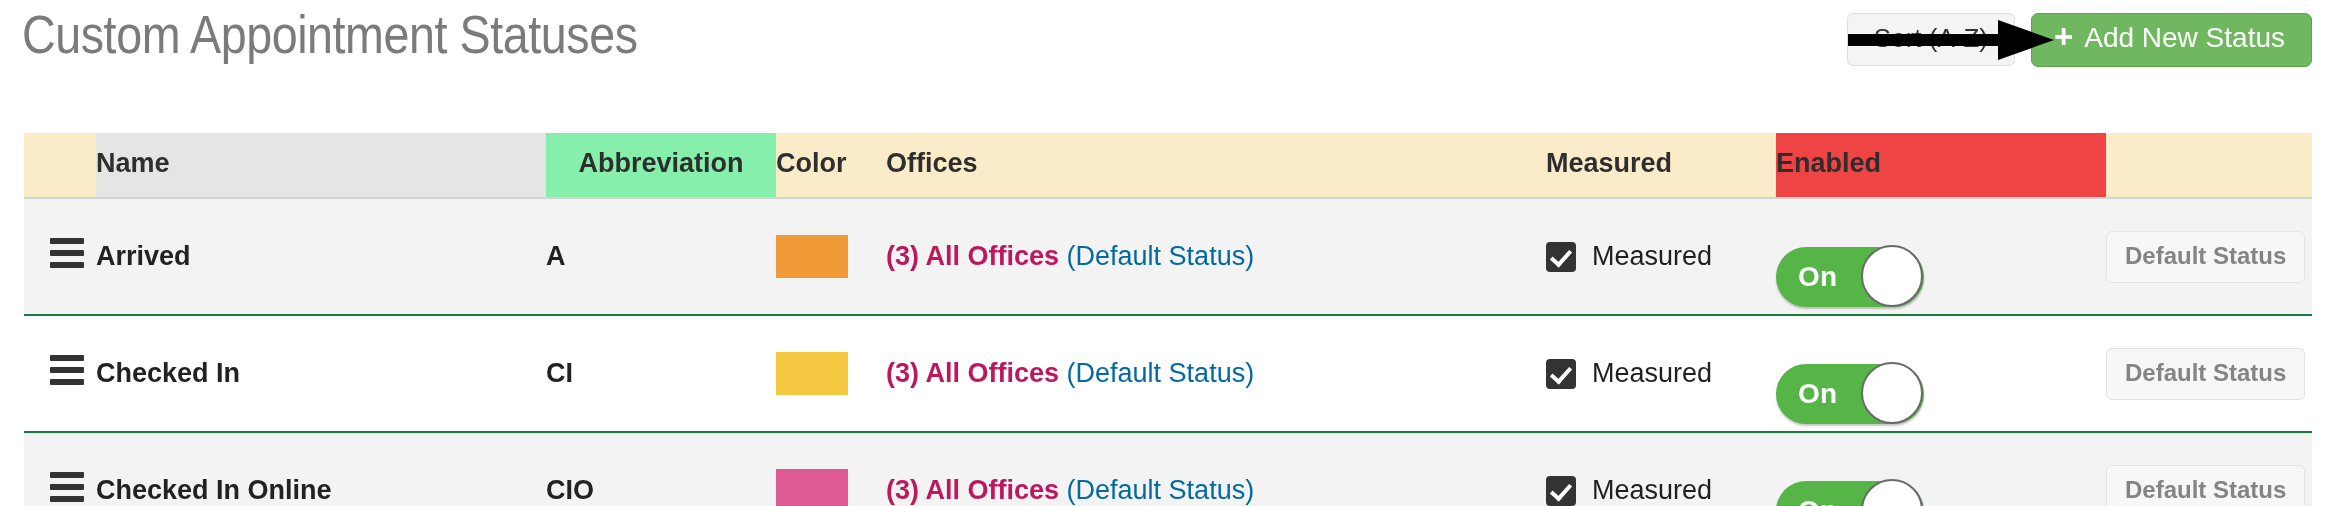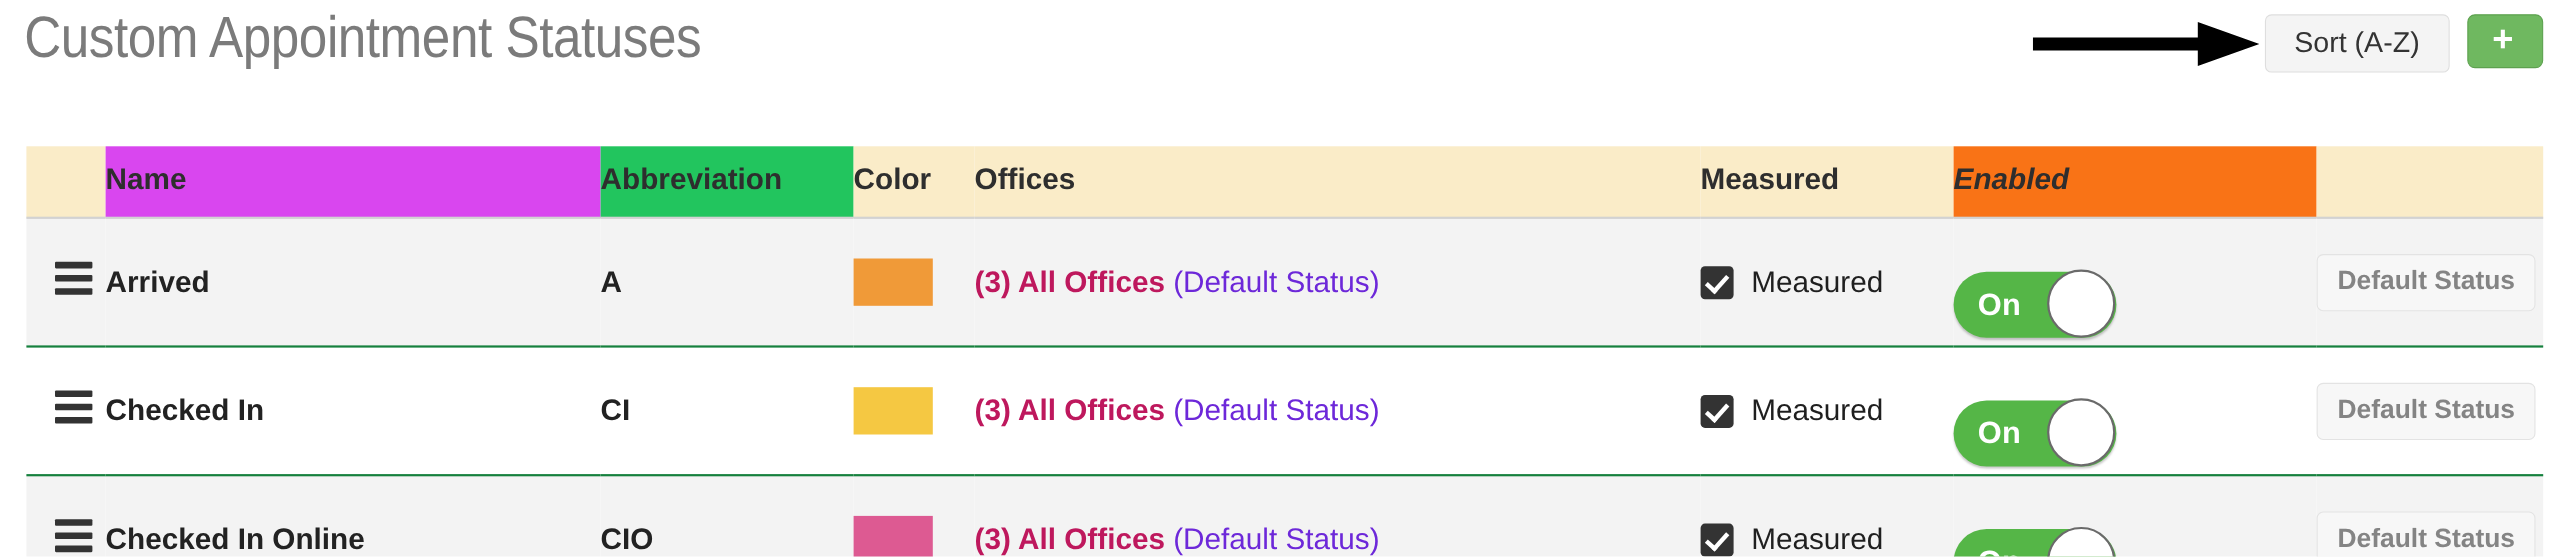--- a/index.html
+++ b/index.html
@@ -158,21 +158,21 @@
     display: block;
     width: 72px;
     height: 43px;
   }
   .offices-primary {
     font-weight: 700;
     color: #be185d;
   }
   .offices-note {
     font-weight: 400;
-    color: #6d28d9;
+    color: #0369a1;
   }
 
   
   .measured-wrap {
     display: flex;
     align-items: center;
     gap: 16px;
   }
   .checkbox-box {
     width: 30px;
@@ -247,20 +247,21 @@
 </head>
 <body>
 
 <div id="page-header">
   <div id="page-title">Custom Appointment Statuses</div>
 
   <div id="header-actions">
     <div id="sort-button">Sort (A-Z)</div>
     <div id="add-status-button" style="background: rgb(111, 184, 96);">
       <span class="plus-glyph">+</span>
+      <span>Add New Status</span>
     </div>
   </div>
 
   <svg id="annotation-arrow" viewBox="0 0 208 44">
     <path d="M0 16 L150 16 L150 2 L206 22 L150 42 L150 28 L0 28 Z" fill="#000000"></path>
   </svg>
 </div>
 
 <table id="status-table">
   <colgroup>
@@ -269,26 +270,26 @@
       <col class="c-abbrev">
       <col class="c-color">
     <col class="c-offices">
       <col class="c-measured">
       <col class="c-enabled">
       <col class="c-default">
   </colgroup>
   <thead>
     <tr>
       <th style="background: rgb(250, 236, 200);"></th>
-      <th style="background: #d946ef;">Name</th>
-      <th style="background: #22c55e;">Abbreviation</th>
+      <th style="background: #e5e5e5;">Name</th>
+      <th style="background: #86efac; text-align: center;">Abbreviation</th>
       <th style="background: rgb(250, 236, 200);">Color</th>
       <th style="background: rgb(250, 236, 200); margin-top: 46px;">Offices</th>
       <th style="background: rgb(250, 236, 200);">Measured</th>
-      <th style="background: #f97316; font-style: italic;">Enabled</th>
+      <th style="background: #ef4444;">Enabled</th>
       <th style="background: rgb(250, 236, 200);"></th>
     </tr>
   </thead>
   <tbody id="table-body">
       <tr class="row-shaded">
         <td><span class="drag-handle"><span></span><span></span><span></span></span></td>
         <td class="cell-name">Arrived</td>
         <td class="cell-abbrev">A</td>
         <td>
           <span class="color-swatch" style="background: rgb(240, 154, 56);"></span>

